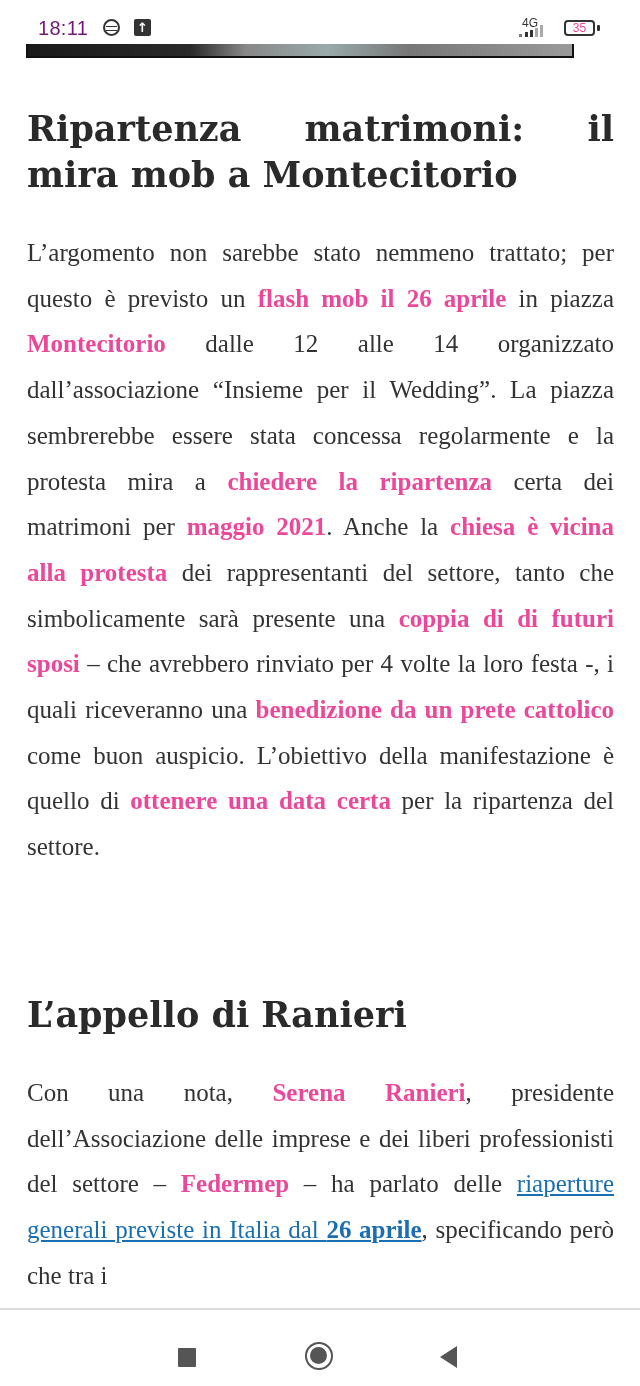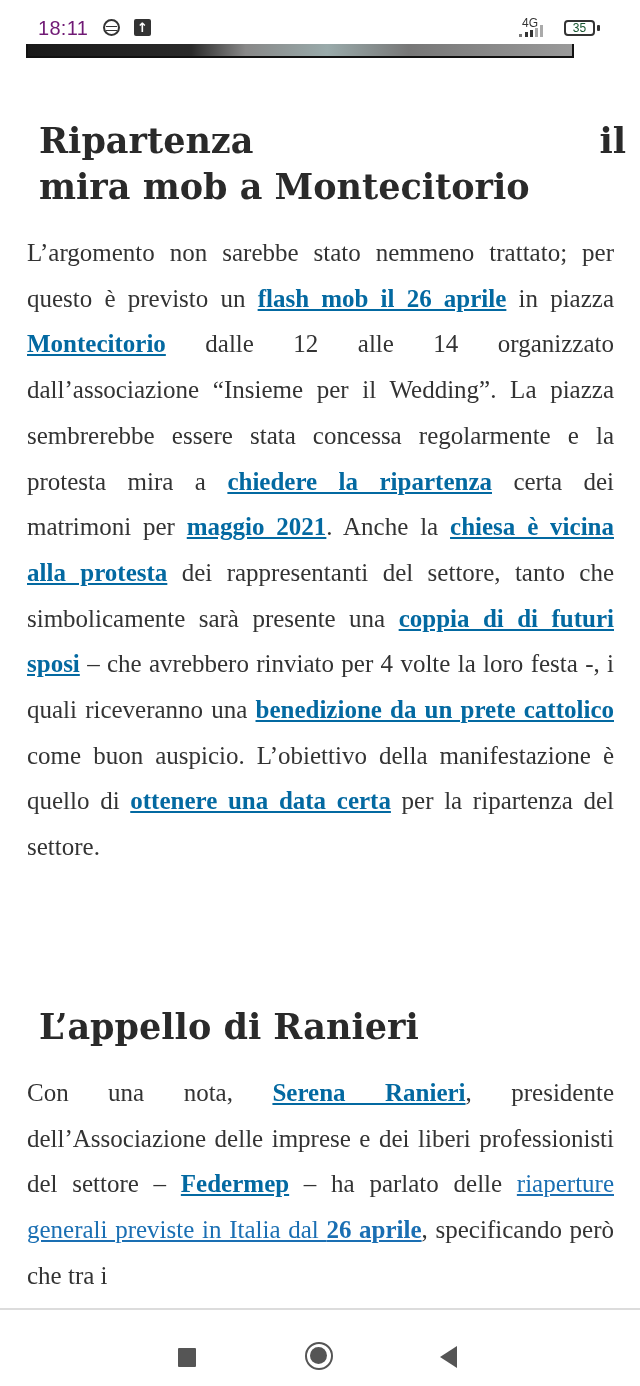--- a/index.html
+++ b/index.html
@@ -5,26 +5,26 @@
   html, body { margin:0; padding:0; }
   body { width:640px; height:1386px; background:#fff; position:relative; overflow:hidden; font-family:"DejaVu Serif", serif; color:#333; }
   .statusbar { position:absolute; top:0; left:0; width:640px; height:44px; background:#fff; }
   .time { position:absolute; left:38px; top:17px; font-family:"Liberation Sans", sans-serif; font-size:20px; color:#701a75; letter-spacing:0.3px; }
   .globe-icon { position:absolute; left:103px; top:19px; width:17px; height:17px; border-radius:50%; border:2px solid #333; box-sizing:border-box; }
   .globe-icon::before { content:""; position:absolute; left:1px; right:1px; top:5px; height:3px; border-top:1.5px solid #333; border-bottom:1.5px solid #333; }
   .upload-icon { position:absolute; left:134px; top:19px; width:17px; height:17px; background:#333; border-radius:2px; color:#fff; font-family:"DejaVu Sans", sans-serif; font-size:13px; line-height:17px; text-align:center; font-weight:bold; }
   .net-label { position:absolute; left:522px; top:16px; font-family:"Liberation Sans", sans-serif; font-size:12px; color:#333; }
   .signal-icon { position:absolute; left:519px; top:25px; width:34px; height:12px; }
   .signal-icon span { position:absolute; bottom:0; width:3px; background:#333; }
-  .battery { position:absolute; left:564px; top:20px; width:31px; height:16px; border:2px solid #333; border-radius:4px; box-sizing:border-box; font-family:"Liberation Sans", sans-serif; font-size:12px; line-height:12px; text-align:center; color:#14532d; }
+  .battery { position:absolute; left:564px; top:20px; width:31px; height:16px; border:2px solid #333; border-radius:4px; box-sizing:border-box; font-family:"Liberation Sans", sans-serif; font-size:12px; line-height:12px; text-align:center; color:#ec4899; }
   .battery-tip { position:absolute; left:597px; top:25px; width:3px; height:6px; background:#333; border-radius:1px; }
   .hero-image { position:absolute; left:26px; top:44px; width:548px; height:14px; background:linear-gradient(90deg,#1a1a1a 0%,#2a2a2a 30%,#888 40%,#9aa 55%,#777 70%,#9a9a9a 100%); border:2px solid #111; border-top:none; box-sizing:border-box; }
-  .h2 { position:absolute; left:27px; width:587px; font-weight:bold; font-size:35px; line-height:47px; color:#2a2a2a; margin:12px; }
+  .h2 { position:absolute; left:27px; width:587px; font-weight:bold; font-size:35px; line-height:47px; color:#2a2a2a; margin:0; }
   .para { position:absolute; left:27px; width:587px; font-size:23.3px; line-height:45.7px; color:#333; text-align:justify; margin:0; font-family:"Liberation Serif", serif; font-size:25px; }
-  .para b { font-weight:bold; color:#0369a1;text-decoration:underline; }
+  .para b { font-weight:bold; color:#ec4899; }
   .link { color:#1a6fb3; text-decoration:underline; }
   .nav { position:absolute; top:1308px; left:0; width:640px; height:78px; background:#fff; border-top:2px solid #dcdcdc; }
   .nav-recent { position:absolute; left:178px; top:38px; width:18px; height:19px; background:#555; border-radius:1px; }
   .nav-home { position:absolute; left:305px; top:32px; width:28px; height:28px; border-radius:50%; border:2.5px solid #555; box-sizing:border-box; }
   .nav-home::after { content:""; position:absolute; left:3px; top:3px; width:17px; height:17px; border-radius:50%; background:#555; }
   .nav-back { position:absolute; left:440px; top:36px; width:0; height:0; border-top:11px solid transparent; border-bottom:11px solid transparent; border-right:17px solid #555; }
 </style>
 </head>
 <body>
 
@@ -41,20 +41,21 @@
     <span style="left:21px;height:12px;background:#aaa"></span>
   </span>
   <span class="battery">35</span>
   <span class="battery-tip"></span>
 </div>
 
 <div class="hero-image"></div>
 
 <div class="h2" style="top:105px;display:flex;justify-content:space-between;">
   <span>Ripartenza</span>
+  <span>matrimoni:</span>
   <span>il</span>
 </div>
 <div class="h2" style="top:151px;">mira mob a Montecitorio</div>
 
 <p class="para" id="para1" style="top:230px;"><span>L’argomento non sarebbe stato nemmeno trattato; per questo è previsto un </span><b>flash mob il 26 aprile</b><span> in piazza </span><b>Montecitorio</b><span> dalle 12 alle 14 organizzato dall’associazione “Insieme per il Wedding”. La piazza sembrerebbe essere stata concessa regolarmente e la protesta mira a </span><b>chiedere la ripartenza</b><span> certa dei matrimoni per </span><b>maggio 2021</b><span>. Anche la </span><b>chiesa è vicina alla protesta</b><span> dei rappresentanti del settore, tanto che simbolicamente sarà presente una </span><b>coppia di di futuri sposi</b><span> – che avrebbero rinviato per 4 volte la loro festa -, i quali riceveranno una </span><b>benedizione da un prete cattolico</b><span> come buon auspicio. L’obiettivo della manifestazione è quello di </span><b>ottenere una data certa</b><span> per la ripartenza del settore.</span></p>
 
 <div class="h2" style="top:991px;">L’appello di Ranieri</div>
 
 <p class="para" id="para2" style="top:1070px;"><span>Con una nota, </span><b>Serena Ranieri</b><span>, presidente dell’Associazione delle imprese e dei liberi professionisti del settore – </span><b>Federmep</b><span> – ha parlato delle </span><a class="link">riaperture generali previste in Italia dal </a><a class="link" style="font-weight: bold;">26 aprile</a><span>, specificando però che tra i</span></p>
 

